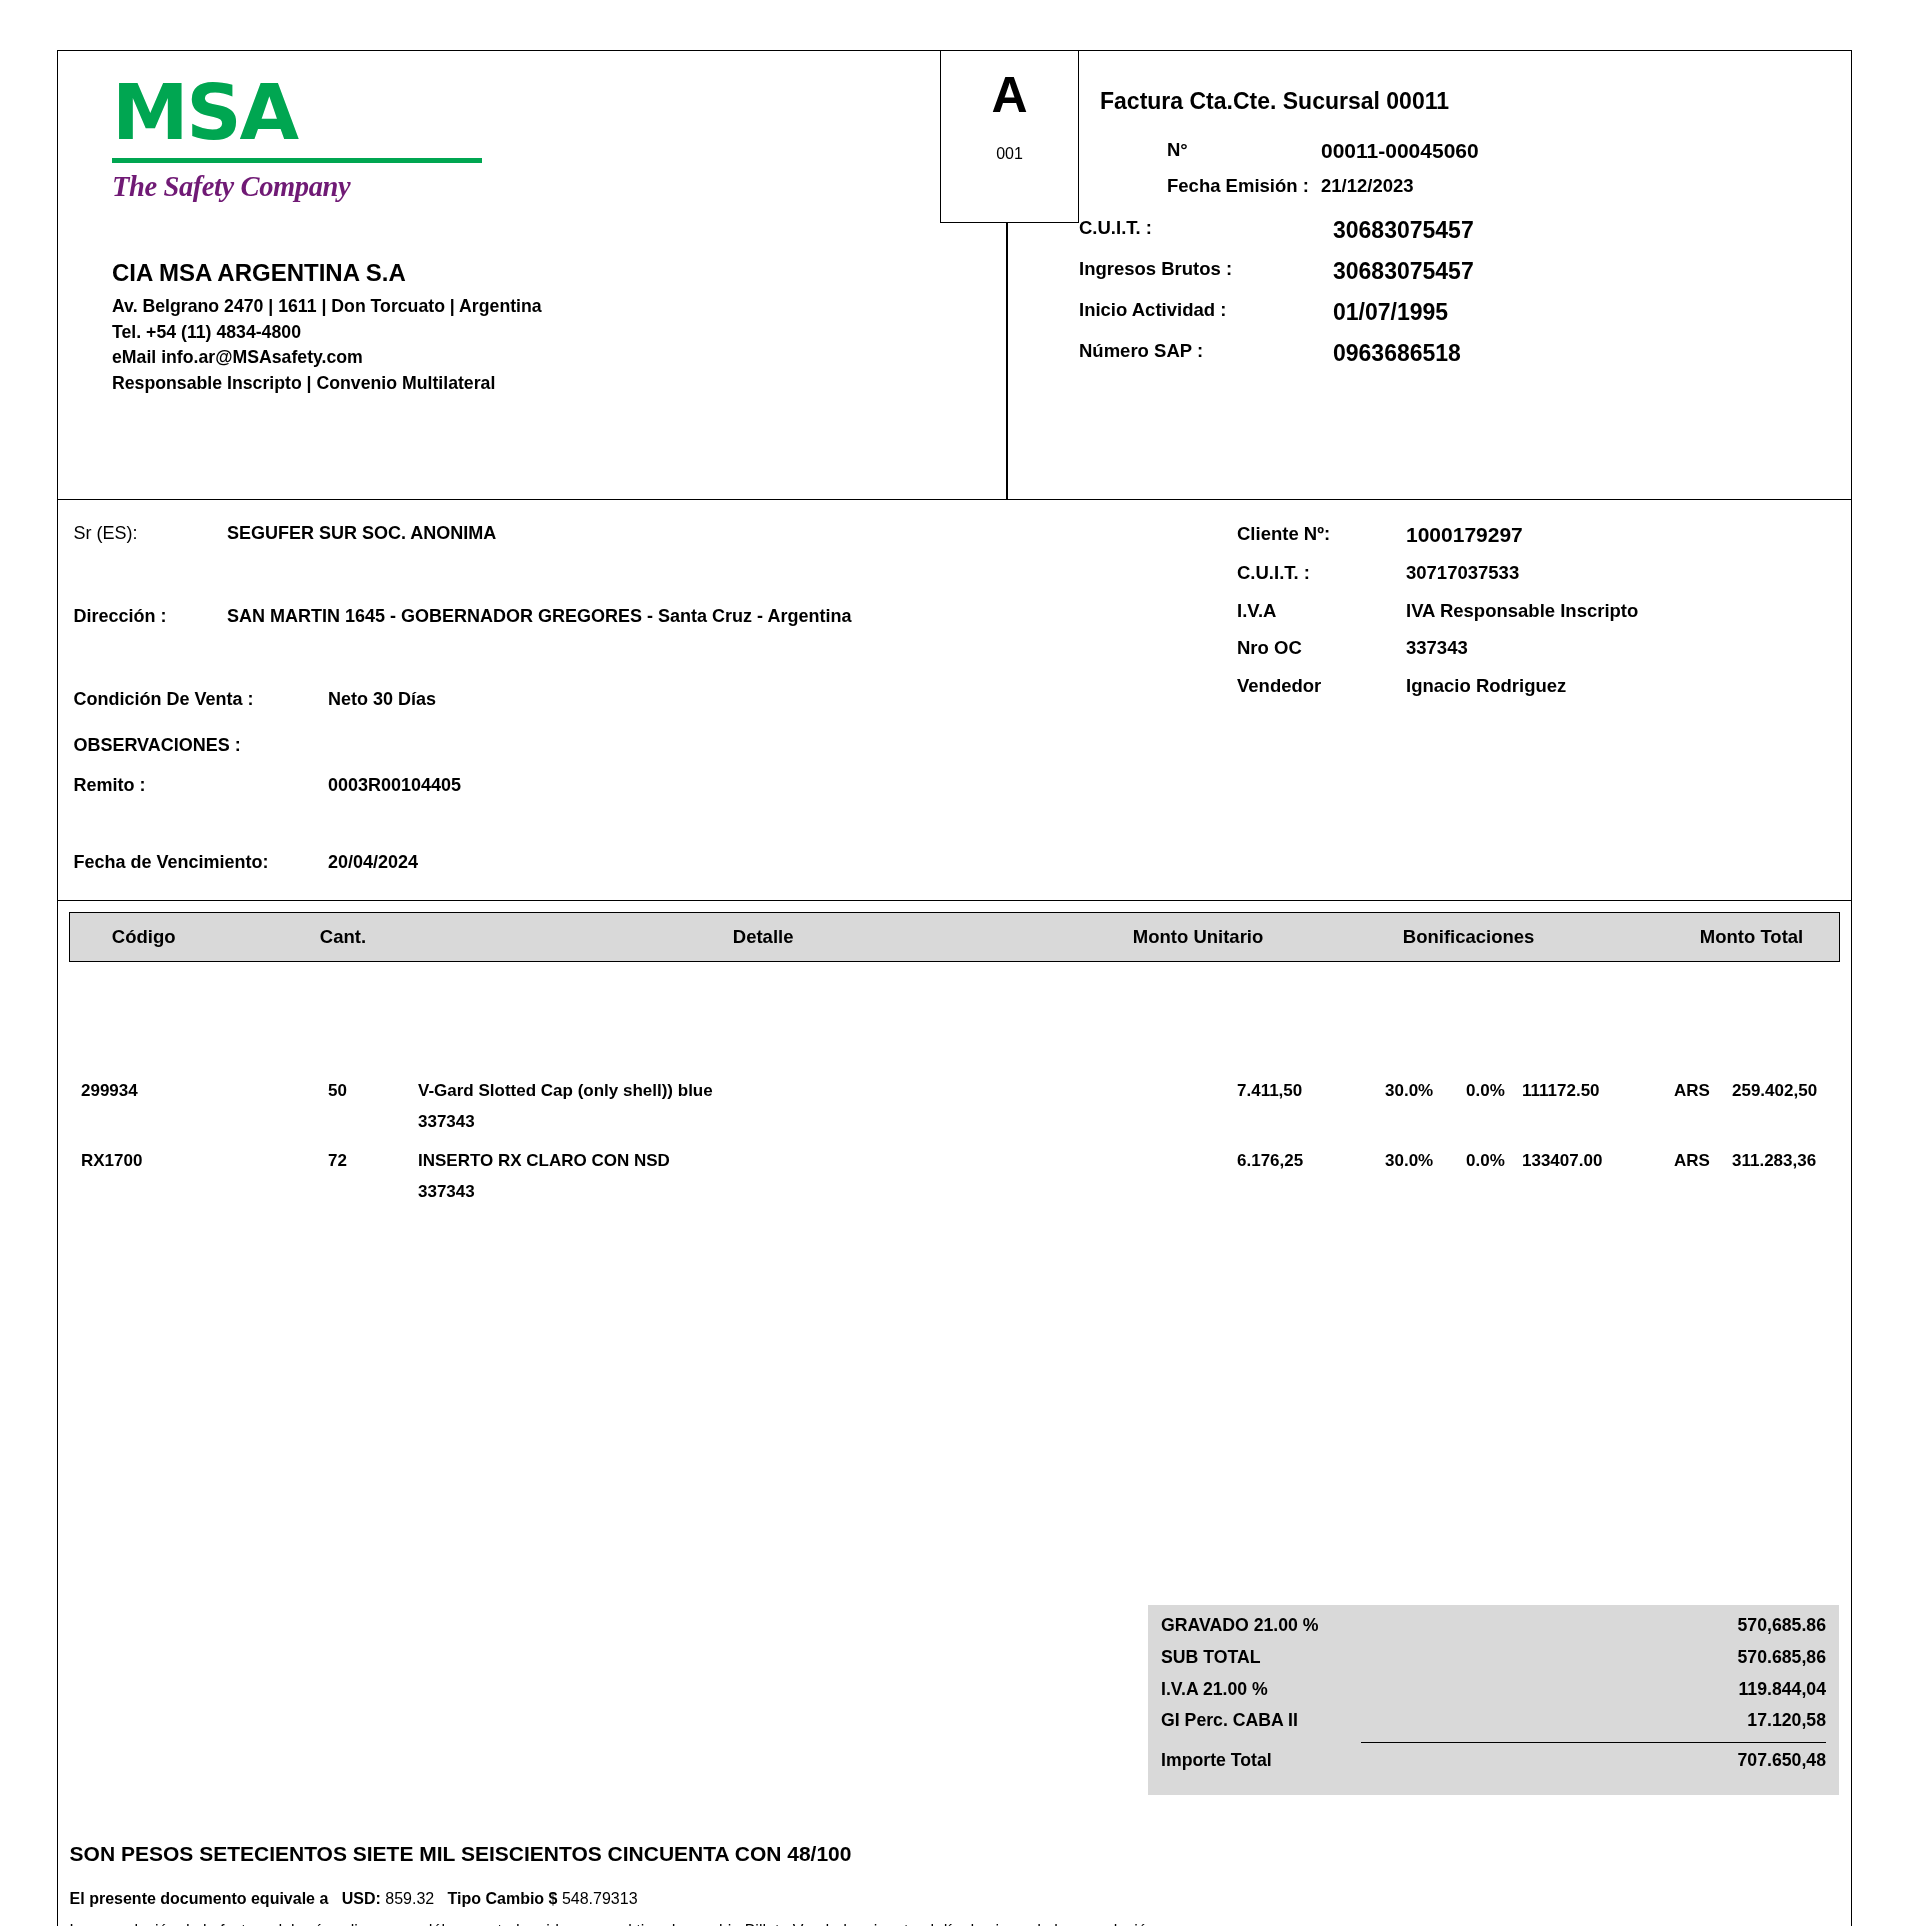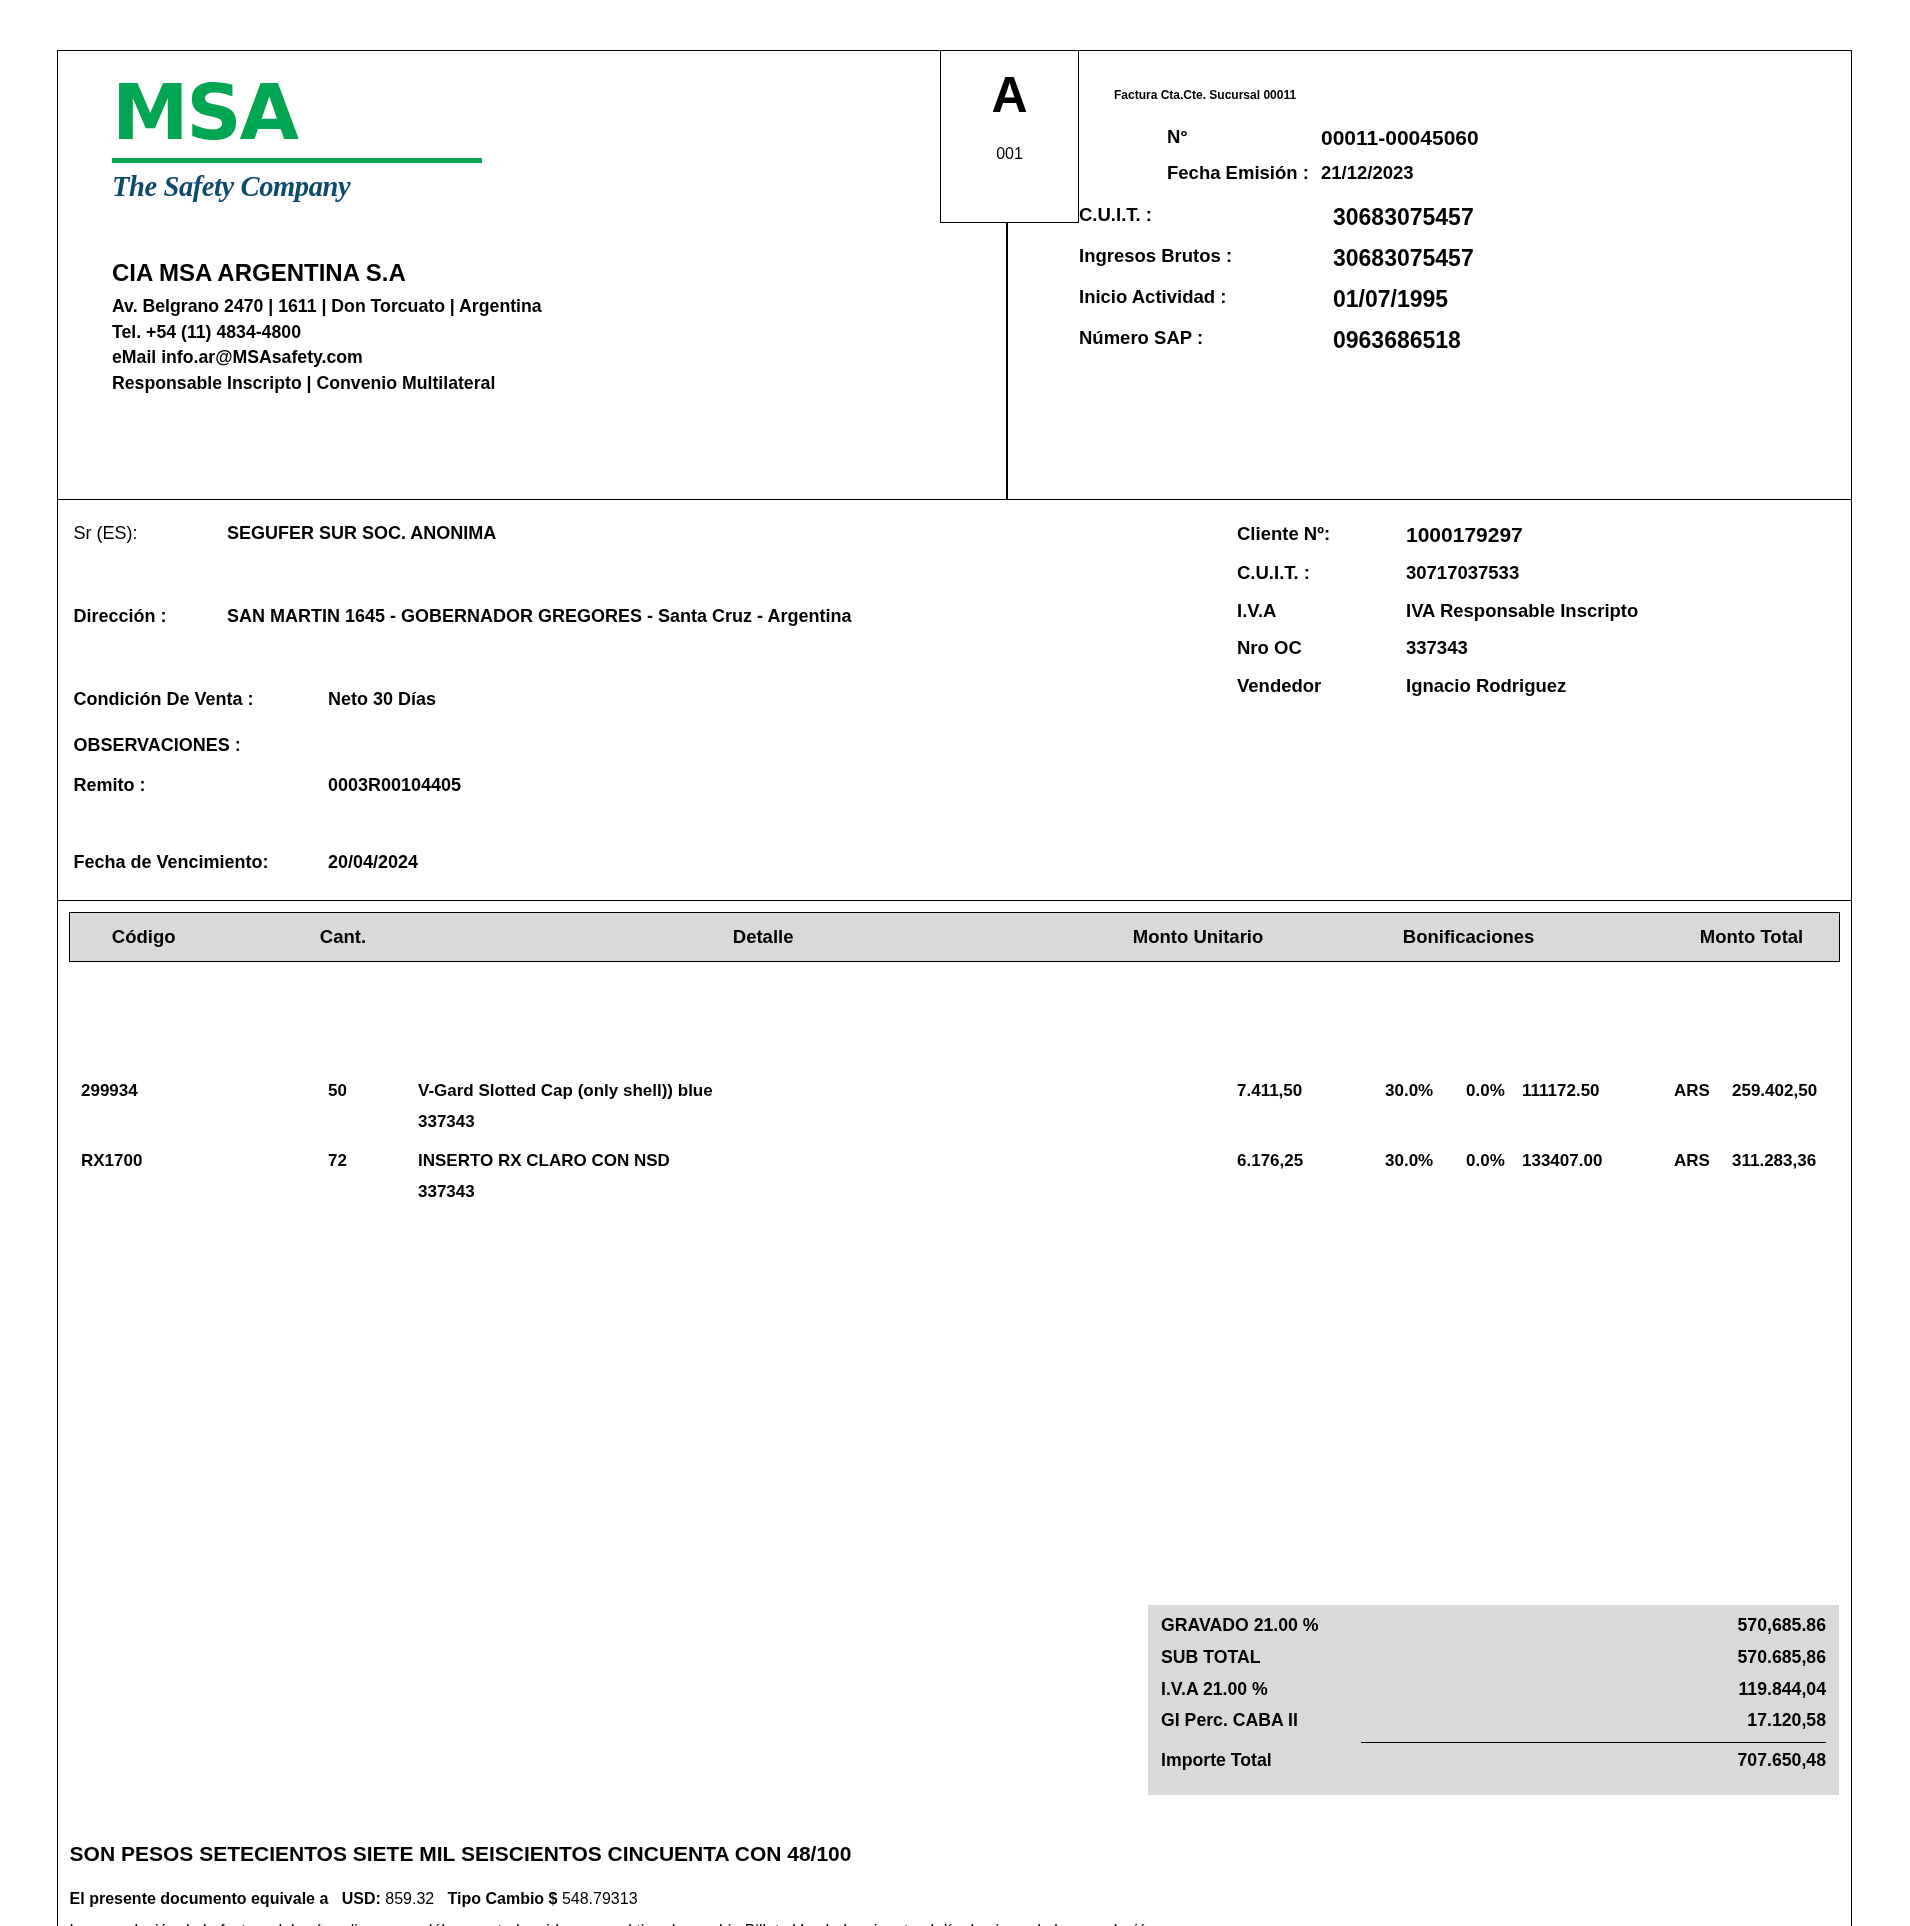--- a/index.html
+++ b/index.html
@@ -64,21 +64,21 @@
     width: 370px;
     height: 5.4px;
     background: #00a651;
     margin-top: 7px;
   }
   .logo-tagline {
     font-family: "Liberation Serif", serif;
     font-style: italic;
     font-weight: bold;
     font-size: 28.5px;
-    color: #0c4a6e;
+    color: #701a75;
     margin-top: 7.7px;
     letter-spacing: -0.4px;
   }
 
   .company-name {
     position: absolute;
     left: 54px;
     top: 208px;
     font-size: 24px;
     font-weight: bold;
@@ -116,24 +116,24 @@
   }
 
   
   .right-head {
     position: absolute;
     left: 986px;
     top: 0;
     width: 805px;
   }
   .rh-title {
-    font-size: 12px;
+    font-size: 23px;
     font-weight: bold;
     margin-top: 37px;
-    margin-left: 70px;
+    margin-left: 56px;
   }
   .rh-rows { margin-top: 24px; margin-left: 123px; font-size: 18.5px; }
   .rh-row { display: flex; margin-bottom: 11.6px; }
   .rh-label { width: 154px; font-weight: bold; }
   .rh-value { font-weight: bold; font-size: 21px; }
   .rh-value.small { font-size: 18.5px; }
 
   .rh-rows2 { margin-top: 20px; margin-left: 35px; font-size: 18.5px; }
   .rh-rows2 .rh-row { margin-bottom: 14px; }
   .rh-rows2 .rh-label { width: 254px; font-weight: bold; }

